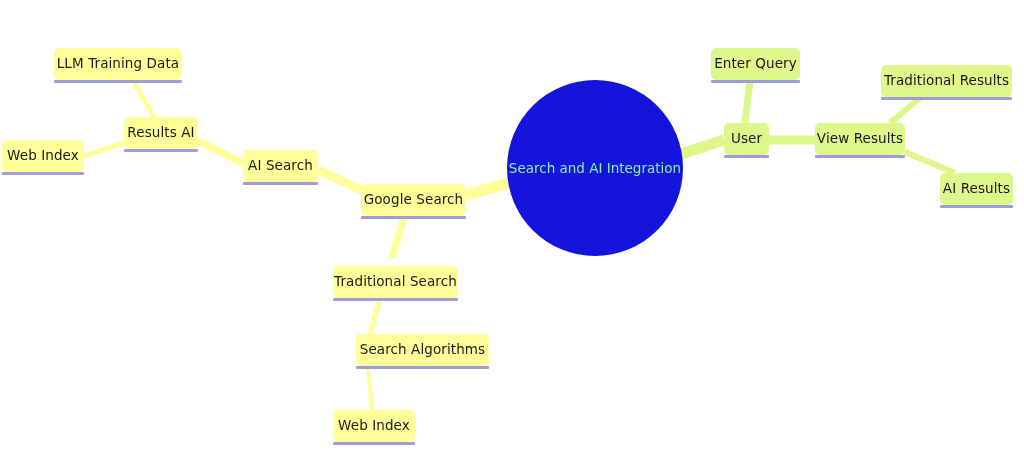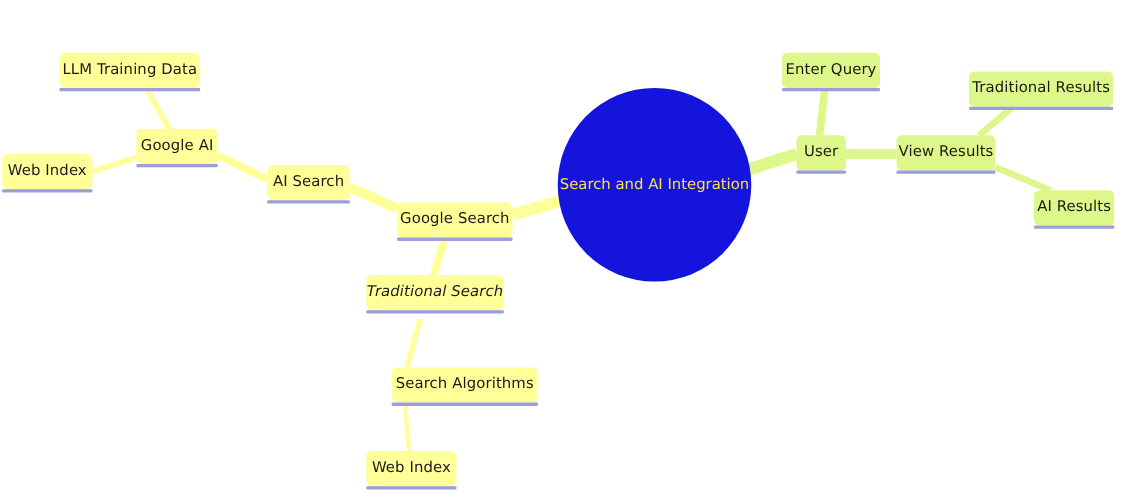--- a/index.html
+++ b/index.html
@@ -83,32 +83,32 @@
       <line x1="745" y1="123" x2="750" y2="80" stroke="#ddf78a" stroke-width="7" stroke-linecap="butt"></line>
       <line x1="769" y1="140" x2="815" y2="140" stroke="#ddf78a" stroke-width="9" stroke-linecap="butt"></line>
       <line x1="890" y1="123" x2="921" y2="97" stroke="#ddf78a" stroke-width="6" stroke-linecap="butt"></line>
       <line x1="905" y1="152" x2="955" y2="173" stroke="#ddf78a" stroke-width="6" stroke-linecap="butt"></line>
     </svg>
   <div id="nodes-layer">
       <div class="node yellow" style="left: 54px; top: 48px; width: 128px; height: 32px;">
         <span class="label">LLM Training Data</span>
       </div>
       <div class="node yellow" style="left: 124px; top: 117px; width: 74px; height: 32px;">
-        <span class="label">Google AI</span>
+        <span class="label">Results AI</span>
       </div>
       <div class="node yellow" style="left: 2px; top: 140px; width: 82px; height: 32px;">
         <span class="label">Web Index</span>
       </div>
       <div class="node yellow" style="left: 243px; top: 150px; width: 75px; height: 32px;">
         <span class="label">AI Search</span>
       </div>
       <div class="node yellow" style="left: 361px; top: 184px; width: 105px; height: 32px;">
         <span class="label">Google Search</span>
       </div>
-      <div class="node yellow" style="left: 333px; top: 250px; width: 125px; height: 32px; font-style: italic;">
+      <div class="node yellow" style="left: 333px; top: 266px; width: 125px; height: 32px;">
         <span class="label">Traditional Search</span>
       </div>
       <div class="node yellow" style="left: 314px; top: 334px; width: 133px; height: 32px; margin-left: 42px;">
         <span class="label">Search Algorithms</span>
       </div>
       <div class="node yellow" style="left: 333px; top: 410px; width: 82px; height: 32px;">
         <span class="label">Web Index</span>
       </div>
       <div class="node green" style="left: 711px; top: 48px; width: 89px; height: 32px;">
         <span class="label">Enter Query</span>
@@ -119,16 +119,16 @@
       <div class="node green" style="left: 815px; top: 123px; width: 90px; height: 32px;">
         <span class="label">View Results</span>
       </div>
       <div class="node green" style="left: 881px; top: 65px; width: 131px; height: 32px;">
         <span class="label">Traditional Results</span>
       </div>
       <div class="node green" style="left: 940px; top: 173px; width: 73px; height: 32px;">
         <span class="label">AI Results</span>
       </div>
     </div>
-  <div class="center-node" id="center-node" style="left: 507px; top: 80px; width: 176px; height: 176px; background: rgb(20, 20, 221); color: #fde047;">
+  <div class="center-node" id="center-node" style="left: 507px; top: 80px; width: 176px; height: 176px; background: rgb(20, 20, 221); color: #86efac;">
     <span>Search and AI Integration</span>
   </div>
 </div>
 
 </body></html>

